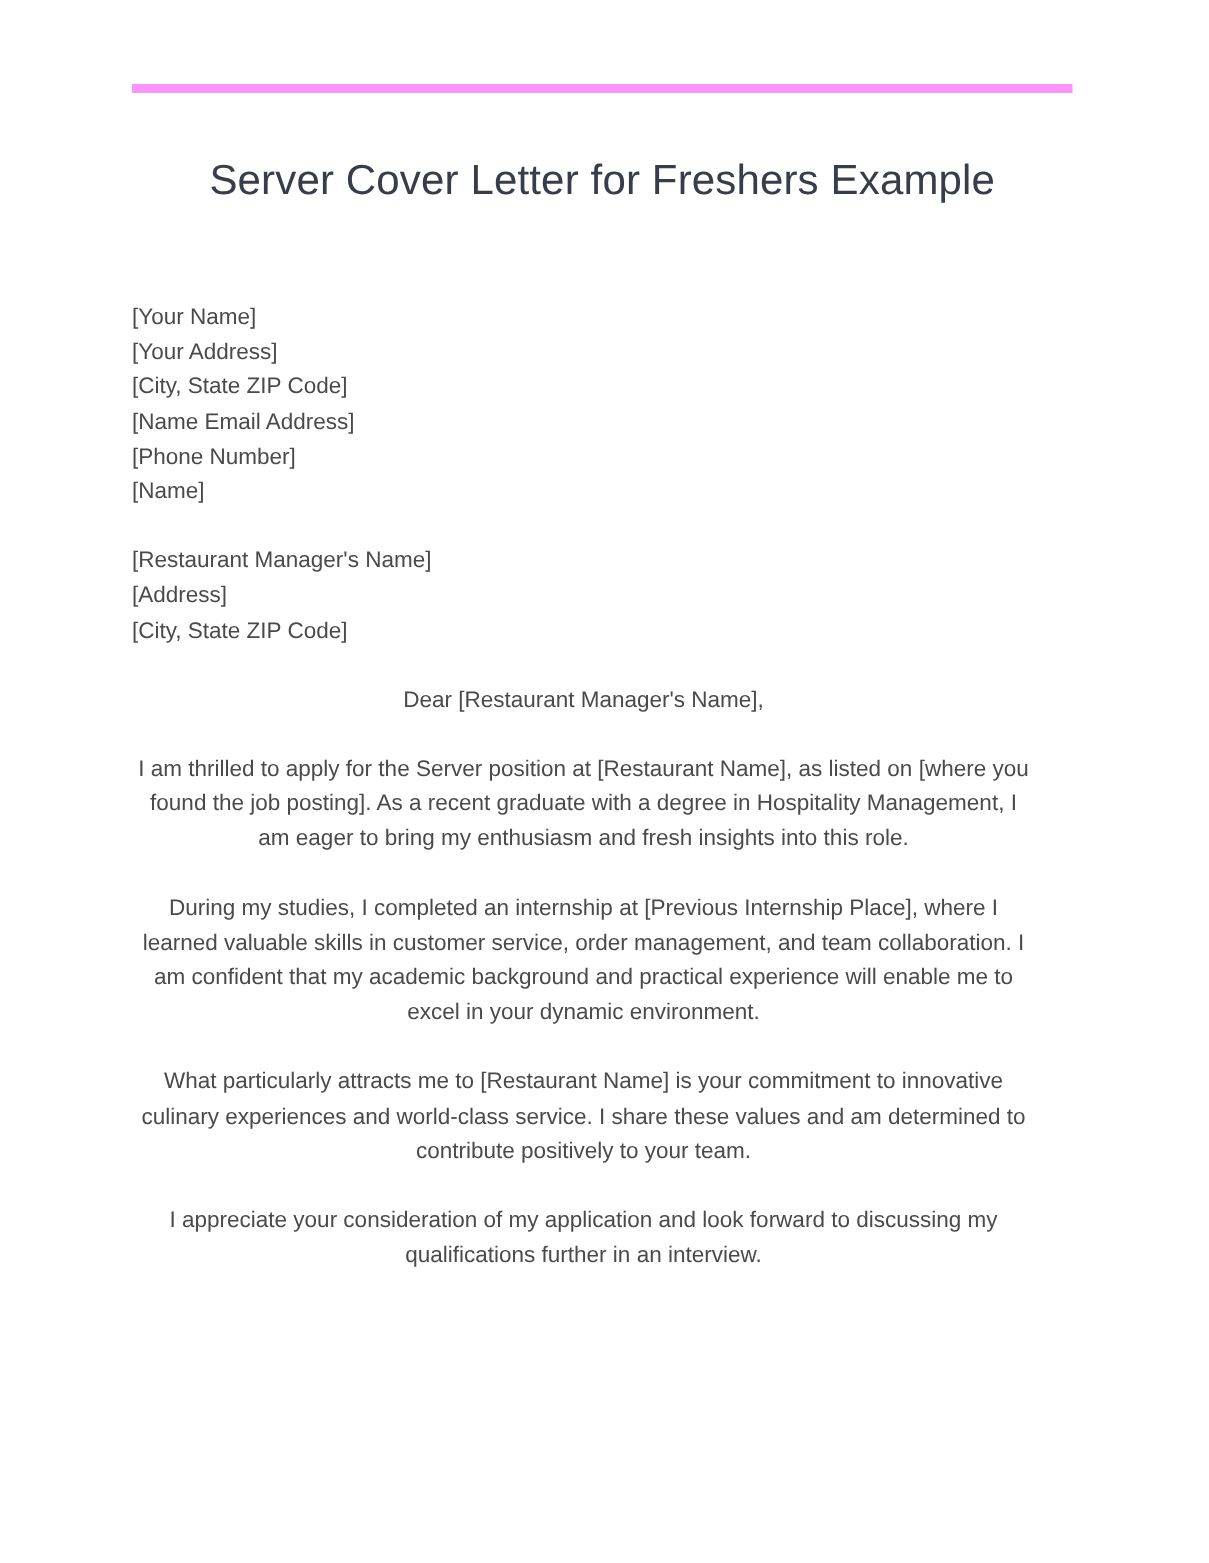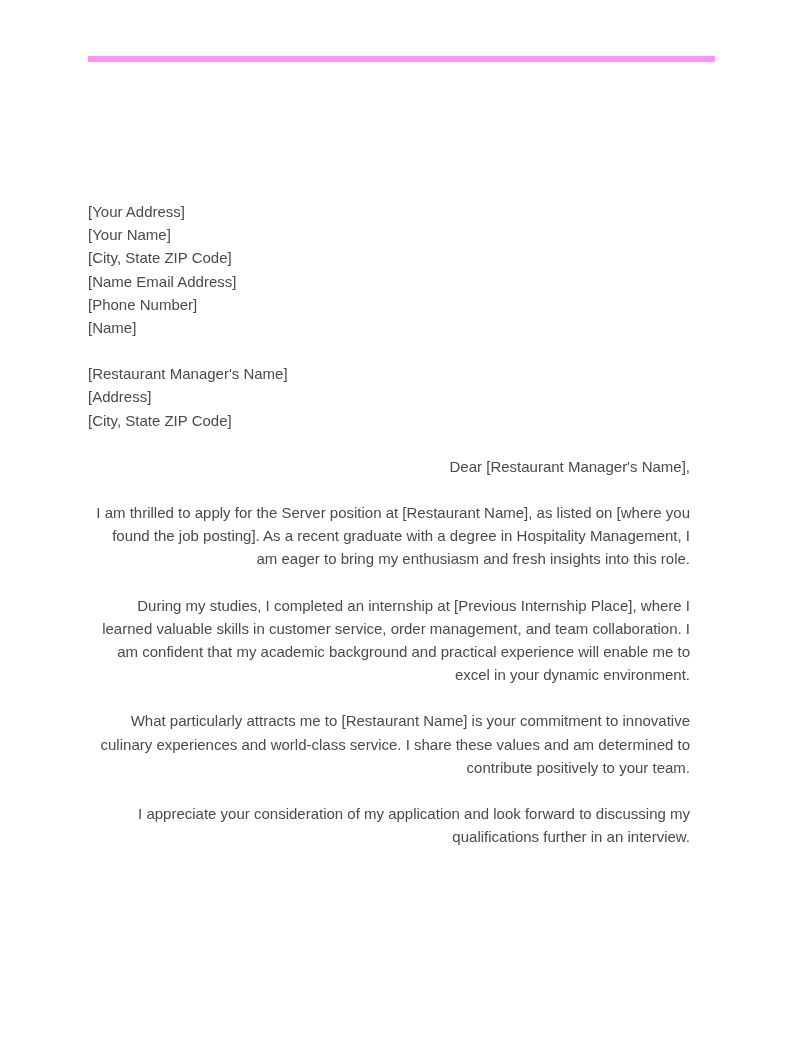--- a/index.html
+++ b/index.html
@@ -69,36 +69,37 @@
     margin-bottom: 0;
   }
 
   .line {
     display: block;
     white-space: pre-wrap;
   }
 
   p.para {
     margin: 0 0 23px 0;
-    text-align: right;
+    text-align: center;
   }
 </style>
 </head>
 <body>
 
 <div class="page">
 
   <div class="accent-bar"></div>
 
+  <h1 class="doc-title">Server Cover Letter for Freshers Example</h1>
 
   <div class="letter-body">
 
     <div class="block">
+      <span class="line">[Your Name]</span>
       <span class="line">[Your Address]</span>
-      <span class="line">[Your Name]</span>
       <span class="line">[City, State ZIP Code]</span>
       <span class="line">[Name Email Address]</span>
       <span class="line">[Phone Number]</span>
       <span class="line">[Name]</span>
     </div>
 
     <div class="block">
       <span class="line">[Restaurant Manager's Name]</span>
       <span class="line">[Address]</span>
       <span class="line">[City, State ZIP Code]</span>

